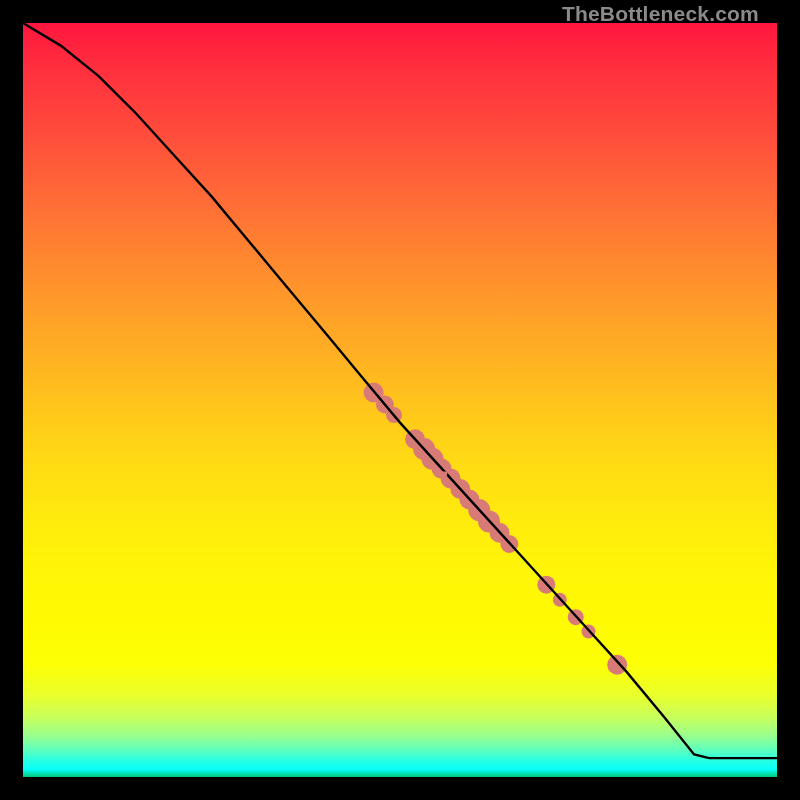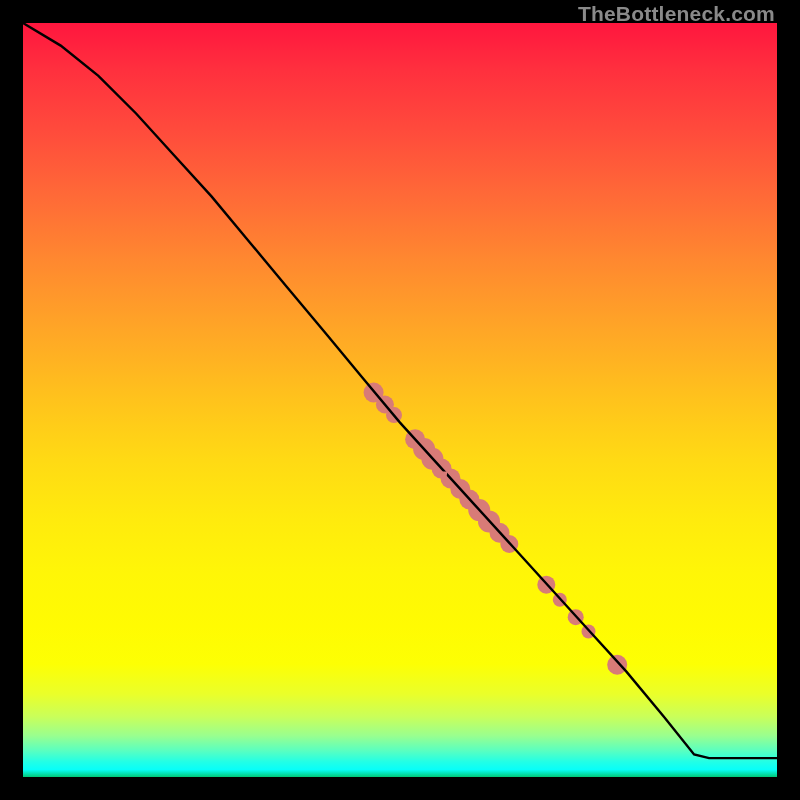--- a/index.html
+++ b/index.html
@@ -32,21 +32,21 @@
       #c9ff5a 92%,
       #9aff8e 94.5%,
       #5affc0 96.5%,
       #22ffe6 98%,
       #08fff9 99%,
       #00c877 100%);
   }
   .watermark {
     position: absolute;
     top: 2px;
-    right: 25px;
+    right: 41px;
     font-family: Arial, Helvetica, sans-serif;
     font-size: 21px;
     font-weight: bold;
     color: #8a8a8a;
     letter-spacing: 0.2px;
   }
   svg.overlay {
     position: absolute;
     left: 0; top: 0;
     width: 754px;

